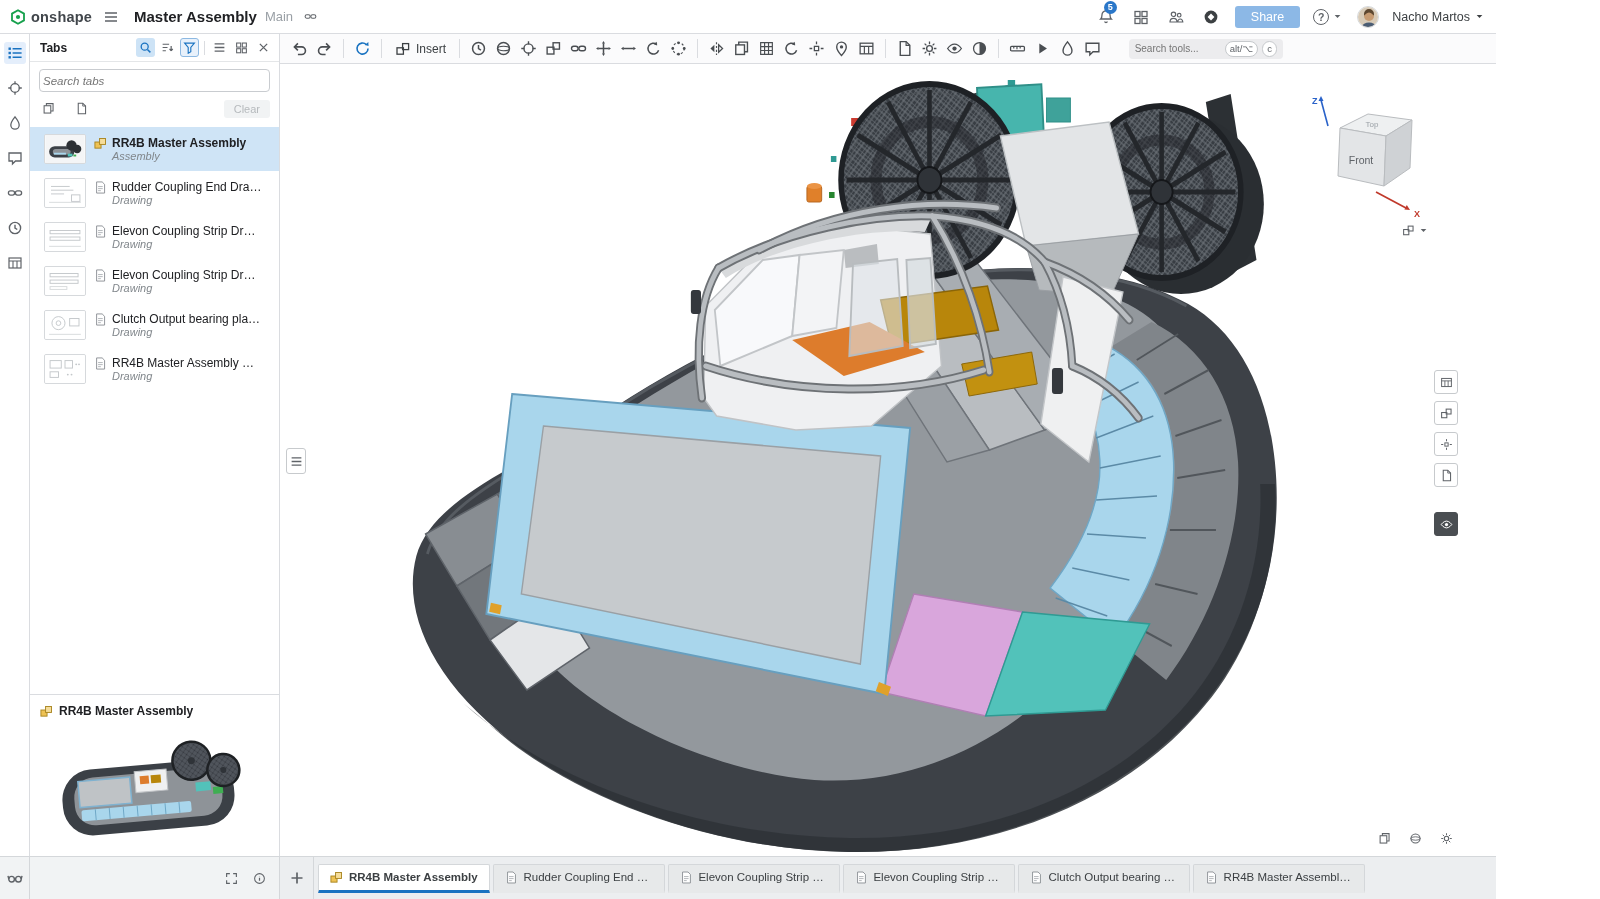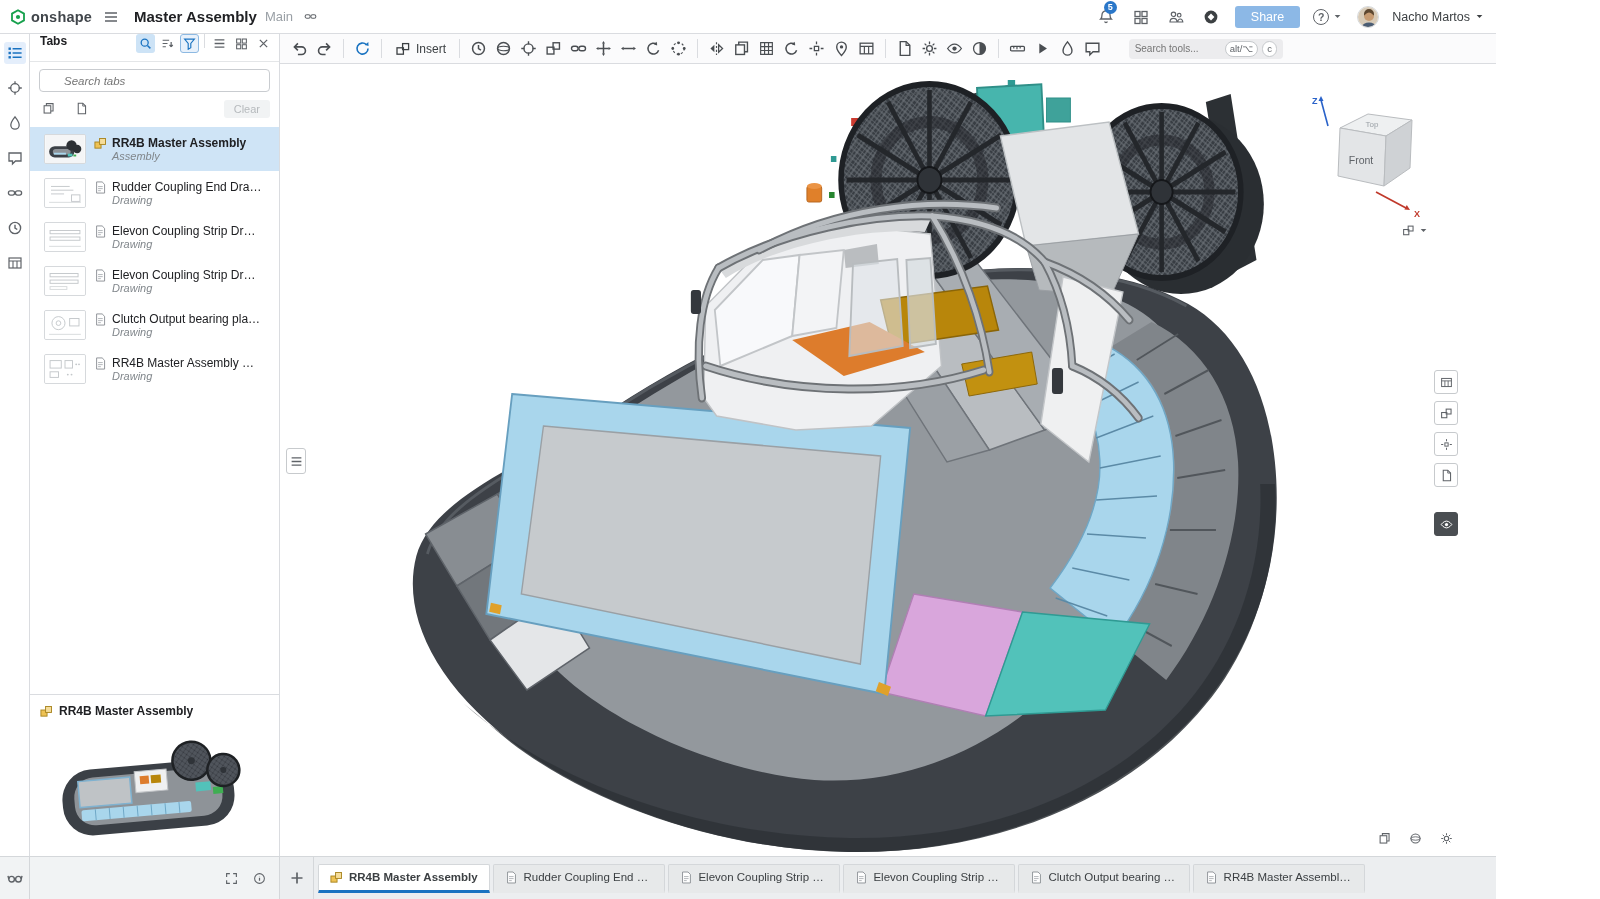--- a/index.html
+++ b/index.html
@@ -33,31 +33,31 @@
 
   
   .main{display:flex;min-height:0}
   .left-rail{width:30px;border-right:1px solid #dadce0;display:flex;flex-direction:column;
     align-items:center;padding-top:8px;gap:13px;background:#fff}
   .rail-btn{background:none;border:none;color:#5f6368;cursor:pointer;padding:3px;border-radius:3px}
   .rail-btn.active{color:#1a73c1;background:#e4eefb}
 
   
   .tabs-panel{width:250px;border-right:1px solid #dadce0;display:flex;flex-direction:column;background:#fff}
-  .panel-header{height:28px;display:flex;align-items:flex-start;padding:0 6px 0 10px;gap:3px;
+  .panel-header{height:28px;display:flex;align-items:center;padding:0 6px 0 10px;gap:3px;
     border-bottom:1px solid #e4e6e8}
   .panel-title{font-size:12px;font-weight:bold;color:#202124;margin-right:auto}
   .ph-btn{background:none;border:1px solid transparent;border-radius:3px;padding:2px;color:#5f6368;
     cursor:pointer;display:inline-flex}
   .ph-btn.active{background:#cde3f6;color:#1a73c1}
   .ph-btn.outlined{background:#e8f1fb;border-color:#8db9e2;color:#1a73c1}
   .ph-sep{width:1px;height:14px;background:#dadce0;margin:0 2px}
   .search-row{padding:7px 9px 5px}
   .search-row input{width:100%;height:23px;border:1px solid #c9ccd0;border-radius:4px;
-    font-size:11.5px;font-style:italic;padding:0 24px;color:#5f6368;outline:none;font-family:inherit}
+    font-size:11.5px;font-style:italic;padding:0 3px;color:#5f6368;outline:none;font-family:inherit}
   .filter-row{display:flex;align-items:center;gap:14px;padding:2px 9px 7px}
   .clear-btn{margin-left:auto;font-size:11px;color:#b6babd;background:#f1f3f4;border:none;
     border-radius:3px;padding:3px 10px;cursor:default;font-family:inherit}
   .tab-list{flex:1;overflow:hidden;padding-top:2px}
   .tab-item{display:flex;align-items:center;gap:8px;padding:4px 6px 4px 14px;height:44px;cursor:pointer}
   .tab-item.selected{background:#cfe4f6}
   .thumb{width:42px;height:30px;flex:none;border:1px solid #d6d9dc;border-radius:2px;background:#fff}
   .ti-meta{min-width:0}
   .ti-row1{display:flex;align-items:center;gap:5px}
   .ti-name{font-size:12px;color:#202124;white-space:nowrap;overflow:hidden;text-overflow:ellipsis;max-width:150px}

